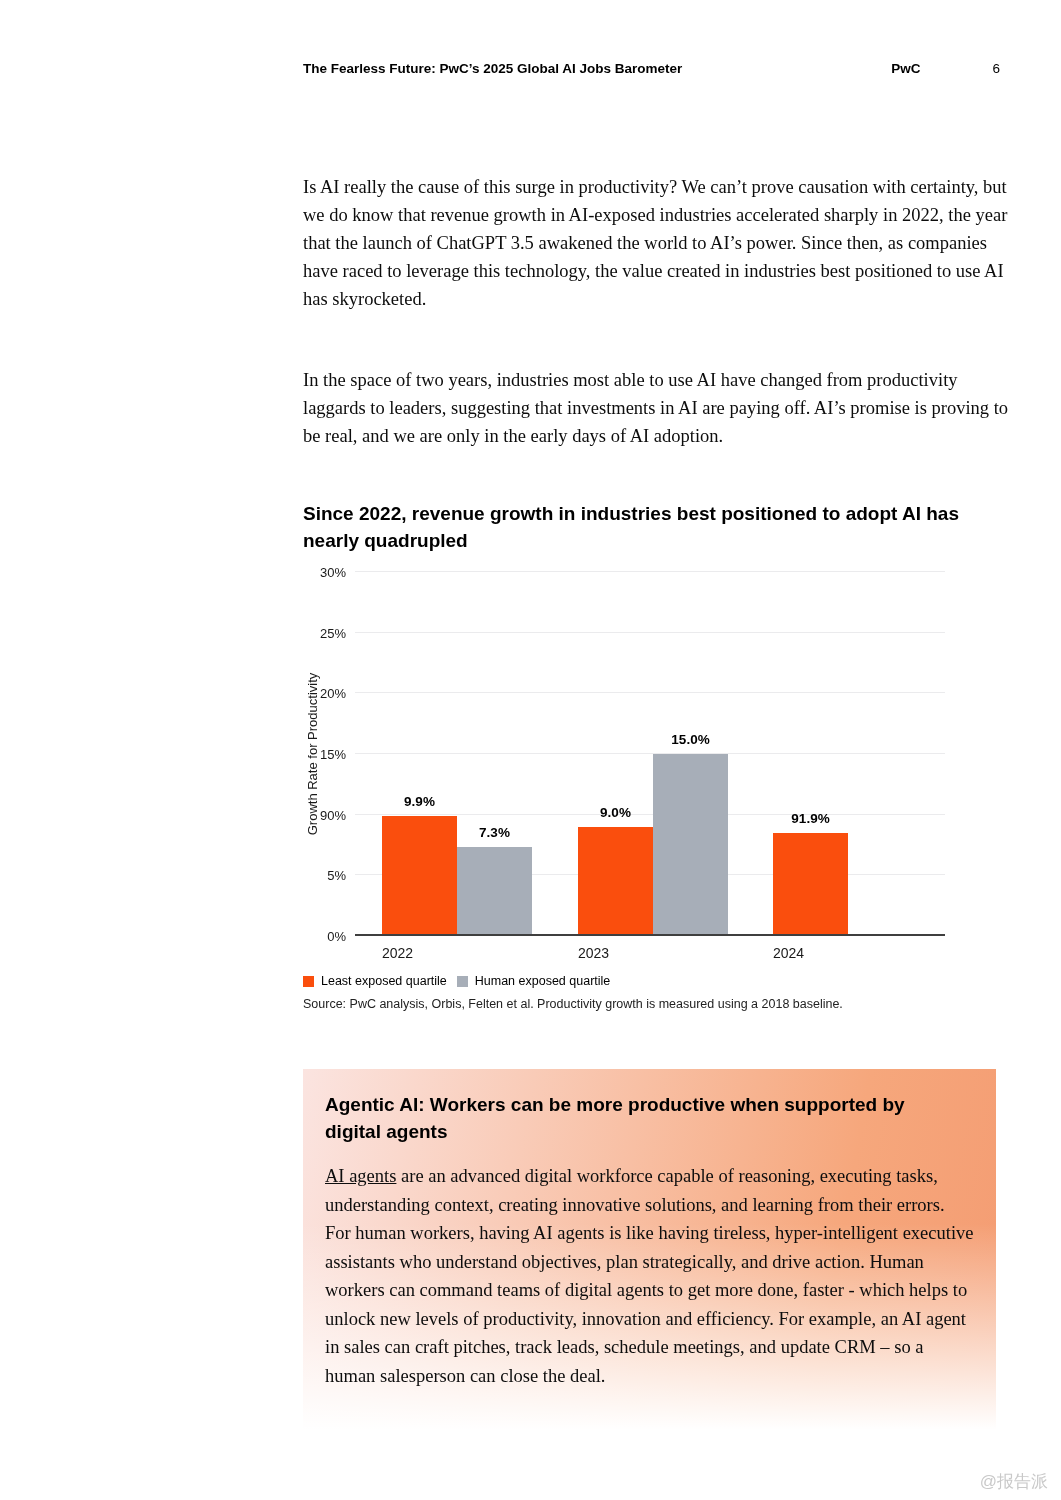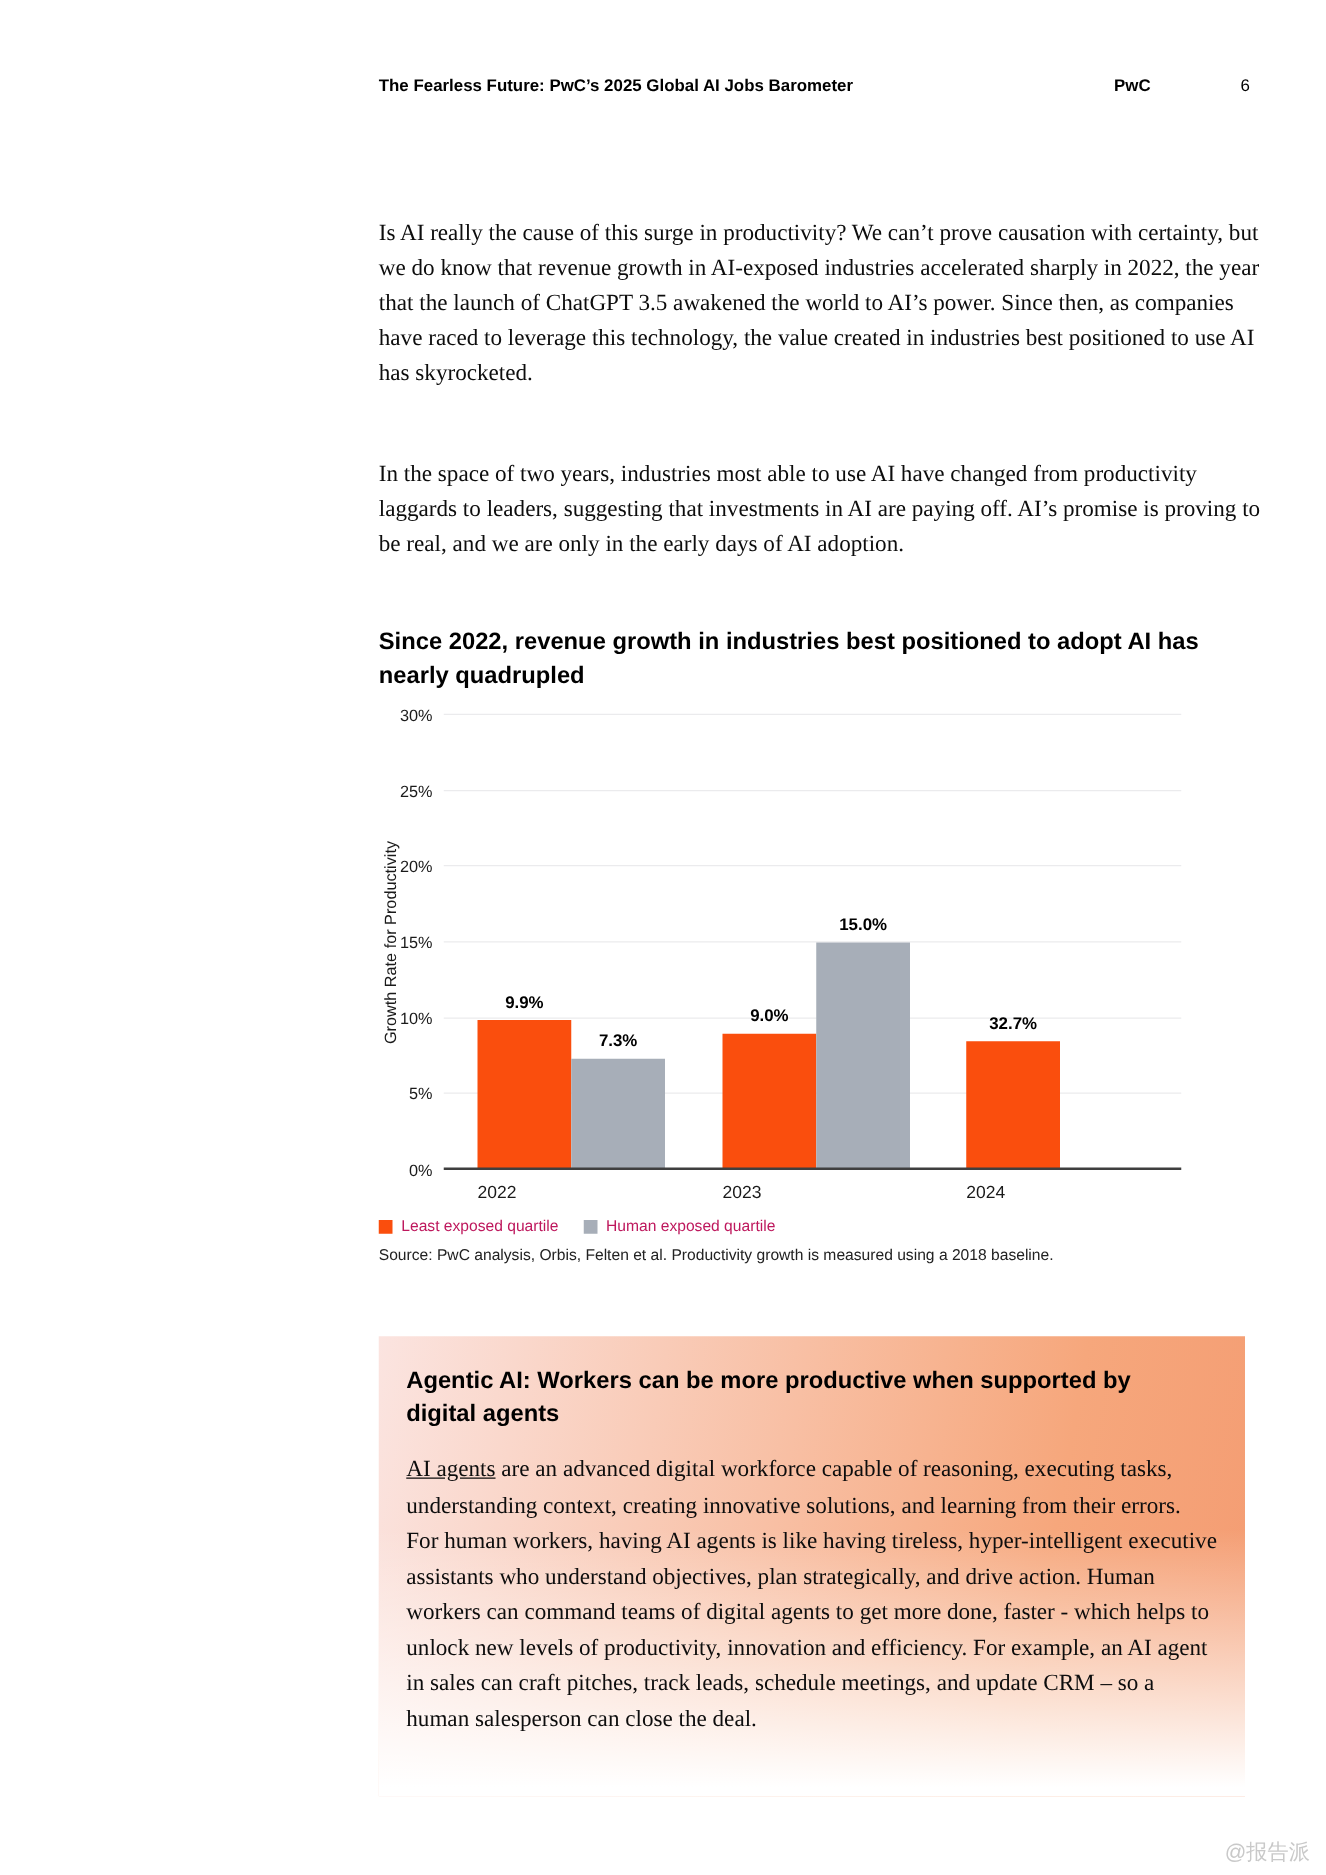--- a/index.html
+++ b/index.html
@@ -25,21 +25,21 @@
   .gridline.axisline{height:2px;background:#3f3f3f;z-index:3;}
   .ytick{position:absolute;right:calc(100% + 9px);transform:translateY(50%);
          font-size:13px;color:#1a1a1a;white-space:nowrap;}
   .bar-group{position:absolute;bottom:0;height:100%;width:150px;display:flex;align-items:flex-end;z-index:2;}
   .bar-col{position:relative;width:75px;height:100%;display:flex;align-items:flex-end;}
   .bar{width:100%;}
   .bar-value{position:absolute;left:50%;transform:translateX(-50%);
              font-size:13.5px;font-weight:700;color:#000;white-space:nowrap;}
   .xtick{position:absolute;top:100%;margin-top:9px;width:100%;text-align:left;
          font-size:14px;color:#1a1a1a;}
-  .legend{display:flex;align-items:center;gap:20px;margin-top:38px;font-size:12.5px;color:#be185d;}
+  .legend{display:flex;align-items:center;gap:10px;margin-top:38px;font-size:12.5px;color:#000000;}
   .legend-item{display:flex;align-items:center;}
   .legend-swatch{width:11px;height:11px;margin-right:7px;display:inline-block;}
   .source{margin-top:9px;font-size:12.5px;color:#222;}
   
   .callout{position:absolute;top:1069px;left:303px;width:693px;height:368px;box-sizing:border-box;
            padding:22px 22px;
            background:
              linear-gradient(0deg,#ffffff 2%,rgba(255,255,255,0) 58%),
              linear-gradient(100deg,#fbe4e0 0%,#f6a77c 75%,#f49c72 100%);}
   .callout-heading{margin:0;max-width:620px;font-size:19px;line-height:27px;font-weight:700;color:#000;}
@@ -66,21 +66,21 @@
   <section class="chart-section">
     <h2 class="chart-title">Since 2022, revenue growth in industries best positioned to adopt AI has nearly quadrupled</h2>
     <div class="chart">
       <div class="y-axis-title">Growth Rate for Productivity</div>
       <div class="plot">
           <div class="gridline axisline" style="bottom: 0%;"></div>
           <div class="ytick" style="bottom: 0%;">0%</div>
           <div class="gridline" style="bottom: 16.6667%;"></div>
           <div class="ytick" style="bottom: 16.6667%;">5%</div>
           <div class="gridline" style="bottom: 33.3333%;"></div>
-          <div class="ytick" style="bottom: 33.3333%;">10%</div>
+          <div class="ytick" style="bottom: 33.3333%;">90%</div>
           <div class="gridline" style="bottom: 50%;"></div>
           <div class="ytick" style="bottom: 50%;">15%</div>
           <div class="gridline" style="bottom: 66.6667%;"></div>
           <div class="ytick" style="bottom: 66.6667%;">20%</div>
           <div class="gridline" style="bottom: 83.3333%;"></div>
           <div class="ytick" style="bottom: 83.3333%;">25%</div>
           <div class="gridline" style="bottom: 100%;"></div>
           <div class="ytick" style="bottom: 100%; text-align: right;">30%</div>
           <div class="bar-group" style="left: 27px;">
             <div class="bar-col">
@@ -99,21 +99,21 @@
               <div class="bar" style="height: 30%; background: rgb(250, 78, 13);"></div>
             </div>
             <div class="bar-col">
               <div class="bar-value" style="bottom: calc(50% + 7px);">15.0%</div>
               <div class="bar" style="height: 50%; background: rgb(167, 174, 184);"></div>
             </div>
             <div class="xtick">2023</div>
           </div>
           <div class="bar-group" style="left: 418px;">
             <div class="bar-col">
-              <div class="bar-value" style="bottom: calc(28.3333% + 7px);">32.7%</div>
+              <div class="bar-value" style="bottom: calc(28.3333% + 7px);">91.9%</div>
               <div class="bar" style="height: 28.3333%; background: rgb(250, 78, 13);"></div>
             </div>
             <div class="xtick">2024</div>
           </div>
         </div>
     </div>
     <div class="legend">
         <div class="legend-item">
           <div class="legend-swatch" style="background: rgb(250, 78, 13);"></div>
           <div class="">Least exposed quartile</div>

